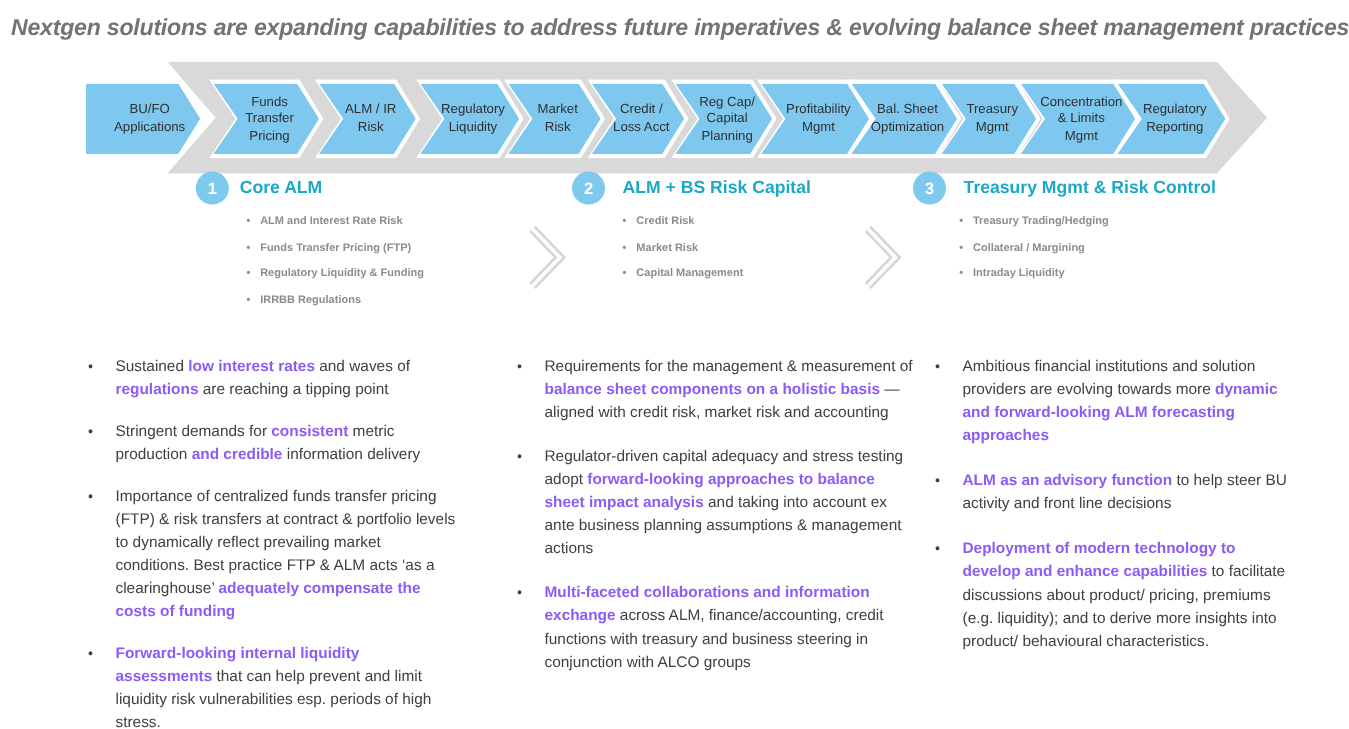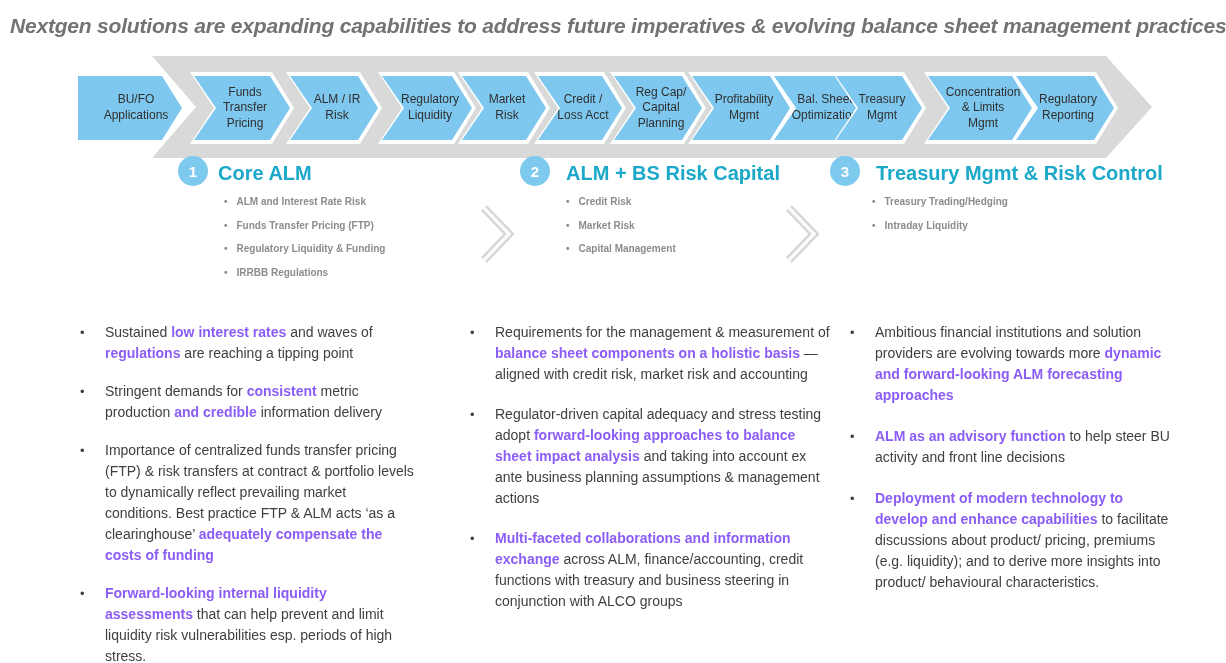--- a/index.html
+++ b/index.html
@@ -37,21 +37,21 @@
   .chev.first .chev-in{
     clip-path:polygon(0 0, calc(100% - 20px) 0, 100% 50%, calc(100% - 20px) 100%, 0 100%);
     padding:0 12px 0 24px;
   }
   .badge{
     position:absolute;top:156px;width:30px;height:30px;border-radius:50%;
     background:#7EC9EE;color:#ffffff;font-weight:bold;font-size:15px;
     display:flex;align-items:center;justify-content:center;
   }
   .sec-h{
-    position:absolute;top:162px;font-size:20px;font-weight:bold;color:#1BA8C9;
+    position:absolute;top:162px;font-size:16px;font-weight:bold;color:#1BA8C9;
     white-space:nowrap;
   }
   .sec-list{
     position:absolute;top:190px;margin:0;padding:0;list-style:none;
     font-size:10px;font-weight:bold;color:#8C8C8C;line-height:23.5px;
     white-space:nowrap;
   }
   .sec-list li::before{content:"\2022";margin-right:9px;}
   .sep{position:absolute;top:203px;}
   .col{
@@ -108,21 +108,21 @@
 <div class="chev" style="left:688px;width:106px">
   <div class="chev-in">
       <span>Profitability Mgmt</span>
     </div>
 </div>
 <div class="chev" style="left:770px;width:104px">
   <div class="chev-in">
       <span>Bal. Sheet Optimization</span>
     </div>
 </div>
-<div class="chev" style="left:832px;width:94px">
+<div class="chev" style="left:852px;width:94px">
   <div class="chev-in">
       <span>Treasury Mgmt</span>
     </div>
 </div>
 <div class="chev" style="left:924px;width:112px">
   <div class="chev-in">
       <span>Concentration &amp; Limits Mgmt</span>
     </div>
 </div>
 <div class="chev" style="left:1012px;width:106px">
@@ -155,20 +155,21 @@
 
 <svg class="sep" style="left:784px" width="36" height="62">
   <polyline points="5,5 30,31 5,57" fill="none" stroke="#D4D4D4" stroke-width="8"></polyline>
   <polyline points="5,5 30,31 5,57" fill="none" stroke="#FBFBFB" stroke-width="3.5"></polyline>
 </svg>
 
 <div class="badge" style="left:830px">3</div>
 <div class="sec-h" style="left:876px">Treasury Mgmt &amp; Risk Control</div>
 <ul class="sec-list" style="left:872px">
   <li>Treasury Trading/Hedging</li>
+  <li>Collateral / Margining</li>
   <li>Intraday Liquidity</li>
 </ul>
 
 <div class="col" style="left:80px;width:336px;gap:17px">
   <div class="bullet">
     <span class="dot">•</span>
     <div class="btext"><span>Sustained </span><b>low interest rates</b><span> and waves of </span><b>regulations</b><span> are reaching a tipping point</span></div>
   </div>
   <div class="bullet">
     <span class="dot">•</span>

